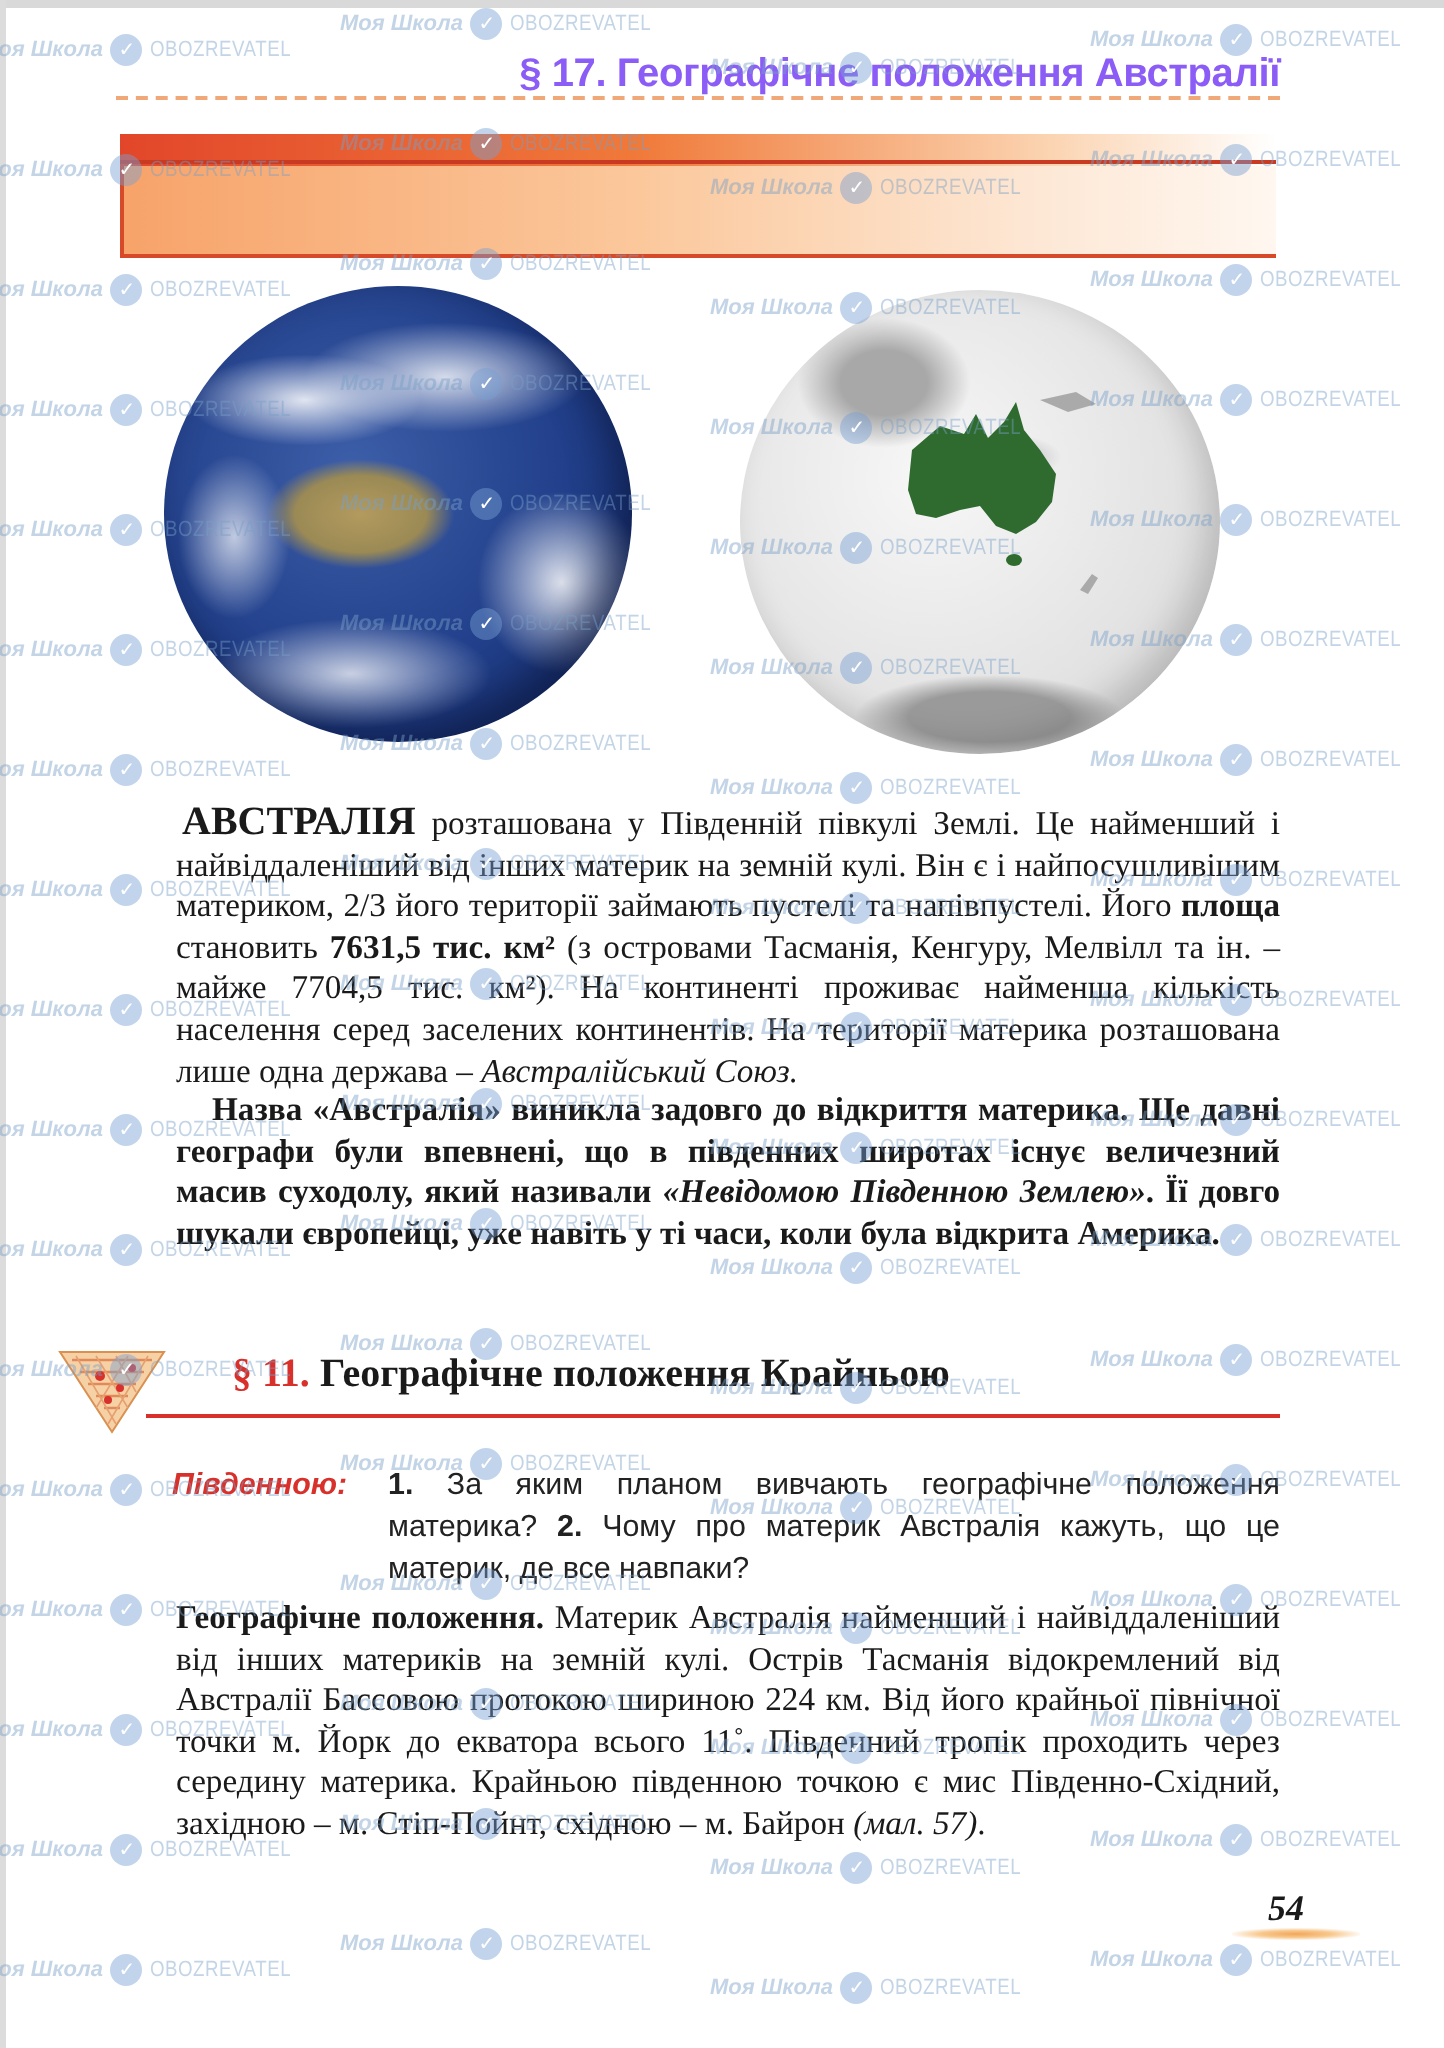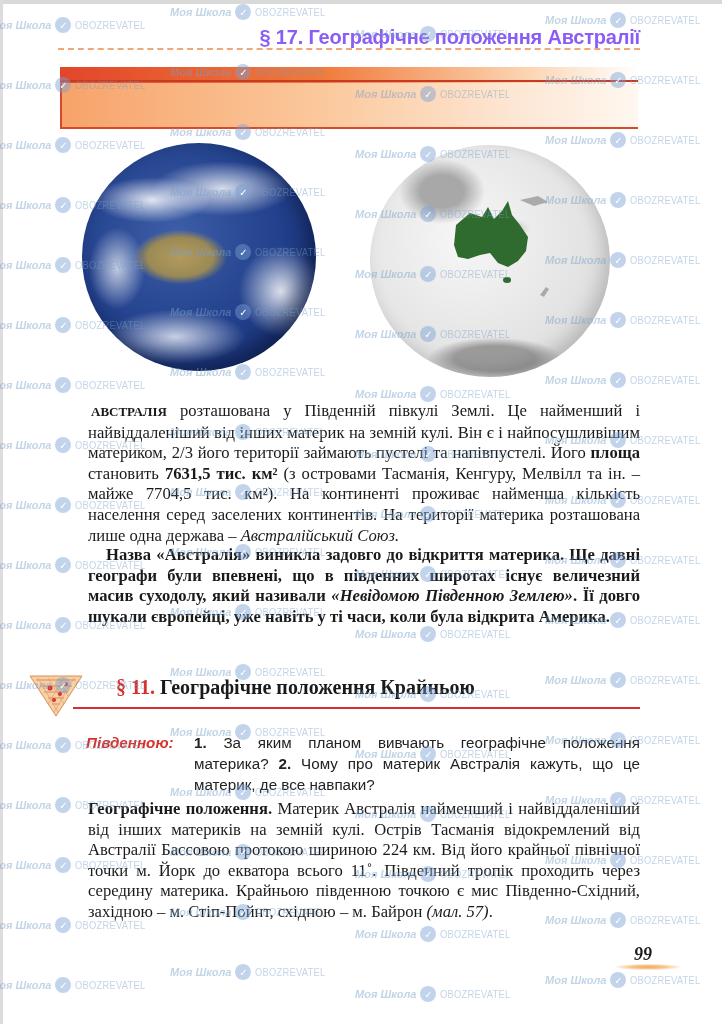--- a/index.html
+++ b/index.html
@@ -75,21 +75,21 @@
 
   
   .para {
     position: absolute; left: 88px; width: 552px;
     font-size: 16.6px; line-height: 20.6px; text-align: justify;
     text-indent: 0;
   }
   .para b { font-weight: bold; }
   .para i { font-style: italic; }
   .p1 { top: 401px; text-indent: 3px; }
-  .p1 .lead { font-weight: bold; font-size: 13px; }
+  .p1 .lead { font-weight: bold; font-size: 20px; }
   .p2 { top: 545px; text-indent: 18px; left: 88px; font-weight: bold; }
 
   
   .section-head {
     position: absolute; left: 28px; top: 670px; width: 612px; height: 50px;
   }
   .section-head .ornament { position: absolute; left: 0; top: 2px; }
   .section-head .num {
     position: absolute; left: 88px; top: 6px;
     font-size: 20px; font-weight: bold; color: #d8302a;
@@ -196,21 +196,21 @@
   <div class="label">Південною:</div>
   <div class="q">
     <b>1.</b><span> За яким планом вивчають географічне положення материка? </span><b>2.</b><span> Чому про материк Австралія кажуть, що це материк, де все навпаки?</span>
   </div>
 </div>
 
 <div class="para p3">
   <span class="lead">Географічне положення.</span><span> Материк Австралія найменший і найвіддаленіший від інших материків на земній кулі. Острів Тасманія відокремлений від Австралії Бассовою протокою шириною 224 км. Від його крайньої північної точки м. Йорк до екватора всього 11˚. Південний тропік проходить через середину материка. Крайньою південною точкою є мис Південно-Східний, західною – м. Стіп-Пойнт, східною – м. Байрон </span><i>(мал. 57)</i><span>.</span>
 </div>
 
-<div class="page-num">99</div>
+<div class="page-num">54</div>
 <div class="page-orn"></div>
 
 <div id="wm-layer">
     <div class="wm" style="left: -10px; top: 17px;">
       <span class="ms">Моя Школа</span>
       <span class="circ">✓</span>
       <span class="oz">OBOZREVATEL</span>
     </div>
     <div class="wm" style="left: 170px; top: 4px;">
       <span class="ms">Моя Школа</span>

